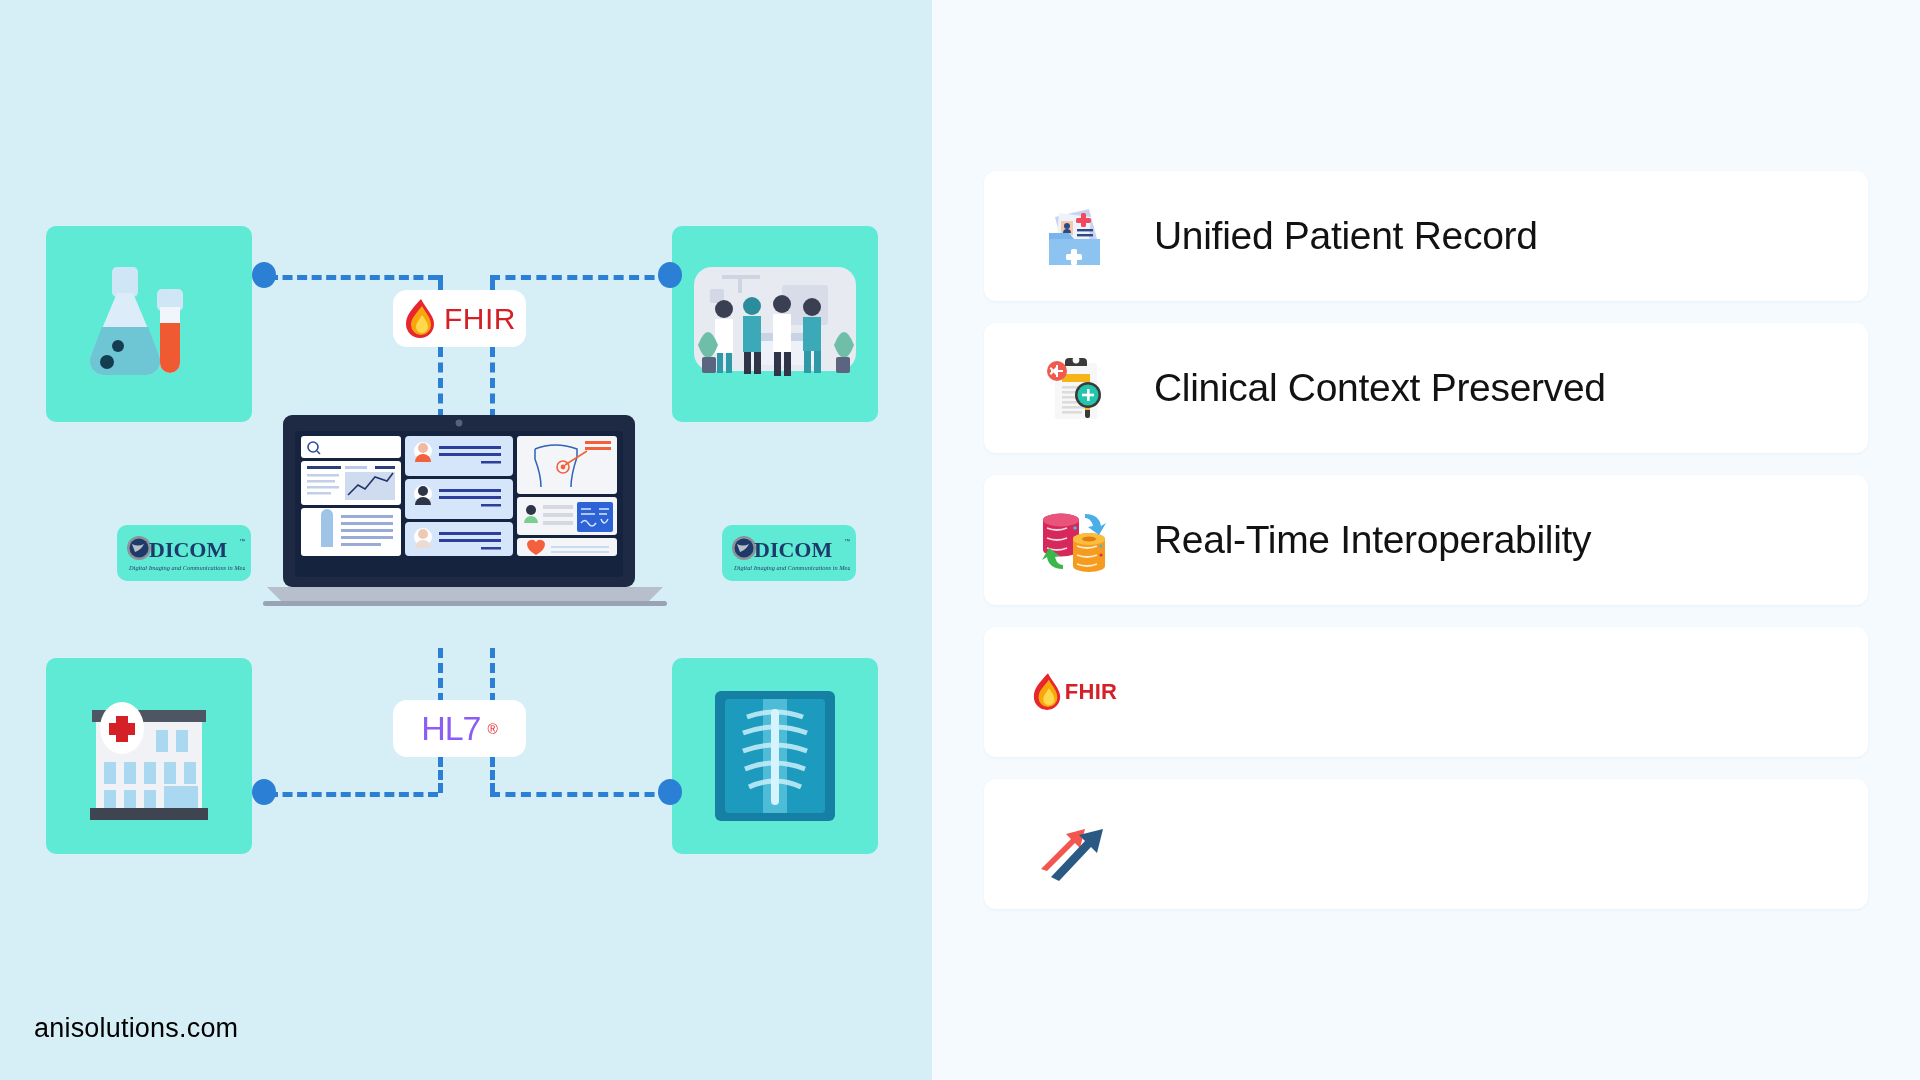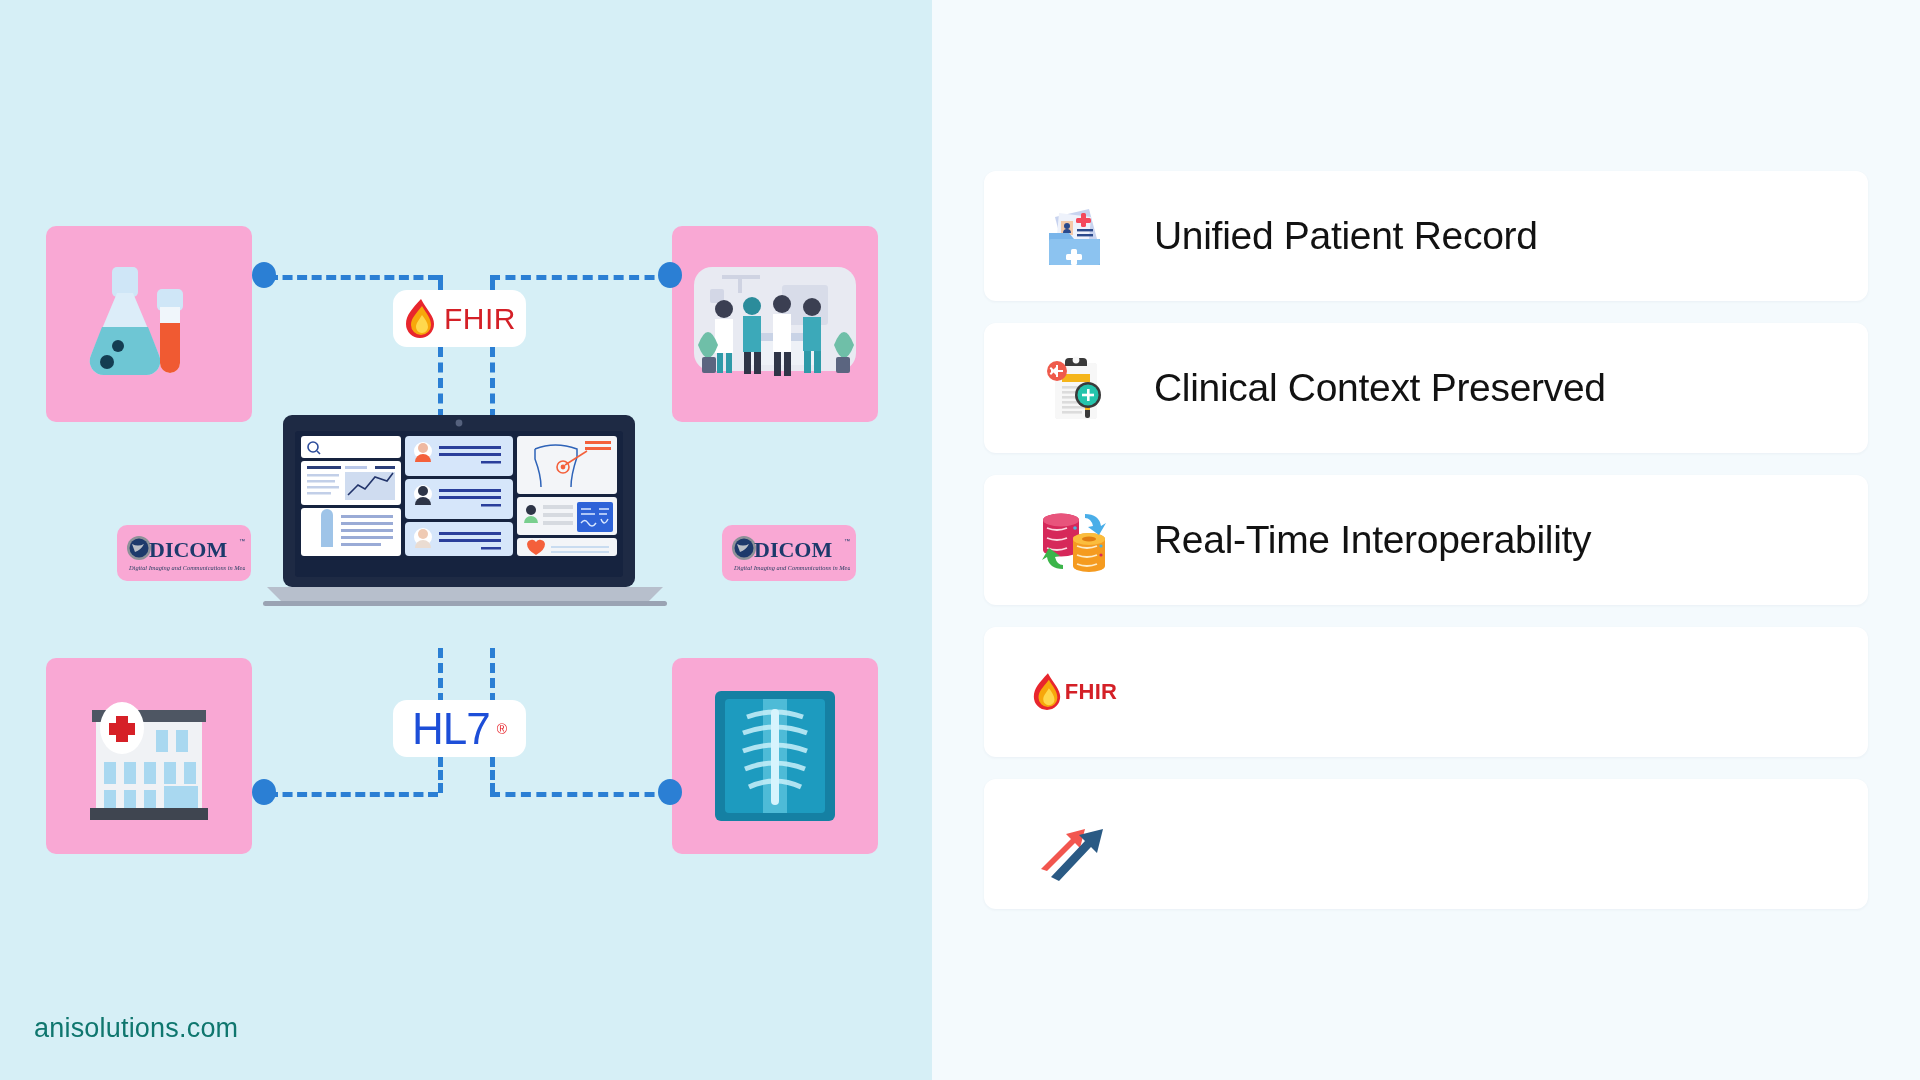--- a/index.html
+++ b/index.html
@@ -13,26 +13,26 @@
   
   .left-panel {
     position: relative;
     width: 932px; height: 1080px;
     background: #d6eff6;
     flex: 0 0 932px;
     overflow: hidden;
   }
   .footer-url {
     position: absolute; left: 34px; bottom: 36px;
-    font-size: 27px; color: #0f766e; letter-spacing: .2px;
+    font-size: 27px; color: #000000; letter-spacing: .2px;
   }
 
   
   .node {
-    position: absolute; background: #f9a8d4; border-radius: 10px;
+    position: absolute; background: #5eead4; border-radius: 10px;
     display: flex; align-items: center; justify-content: center;
     overflow: hidden;
   }
   .node-tl { left: 46px;  top: 226px; width: 206px; height: 196px; }
   .node-tr { left: 672px; top: 226px; width: 206px; height: 196px; }
   .node-bl { left: 46px;  top: 658px; width: 206px; height: 196px; }
   .node-br { left: 672px; top: 658px; width: 206px; height: 196px; }
   .node-dicom-l { left: 117px; top: 525px; width: 134px; height: 56px; }
   .node-dicom-r { left: 722px; top: 525px; width: 134px; height: 56px; }
 
@@ -42,21 +42,21 @@
     display: flex; align-items: center; justify-content: center;
     gap: 7px; z-index: 6;
   }
   .badge-fhir { left: 393px; top: 290px; width: 133px; height: 57px; }
   .badge-hl7  { left: 393px; top: 700px; width: 133px; height: 57px; }
   .badge-fhir .lbl {
     color: #d42027; font-size: 30px; letter-spacing: .5px;
     font-family: "Liberation Sans", sans-serif;
   }
   .badge-hl7 .lbl {
-    color: #1d4ed8; font-size: 44px; font-weight: 400; letter-spacing: -1px;
+    color: #8b5cf6; font-size: 34px; font-weight: 400; letter-spacing: -1px;
   }
   .badge-hl7 .reg { color: #e8262d; font-size: 14px; vertical-align: super; }
 
   
   .dash-h, .dash-v { position: absolute; z-index: 2; }
   .dash-h { height: 0; border-top: 5px dashed #2b7fd4; }
   .dash-v { width: 0;  border-left: 5px dashed #2b7fd4; }
   .dot {
     position: absolute; width: 24px; height: 26px; border-radius: 50%;
     background: #2b7fd4; z-index: 3;

